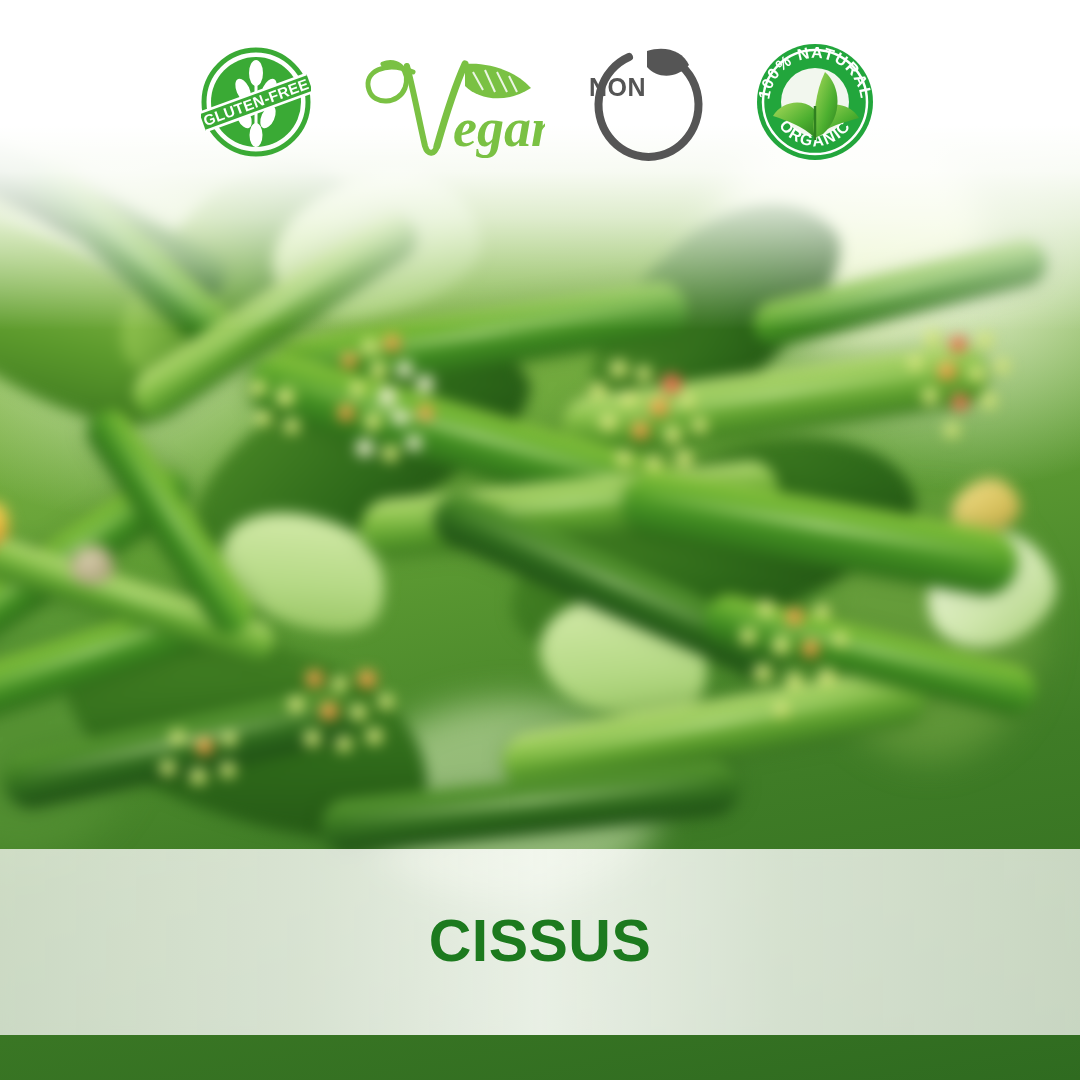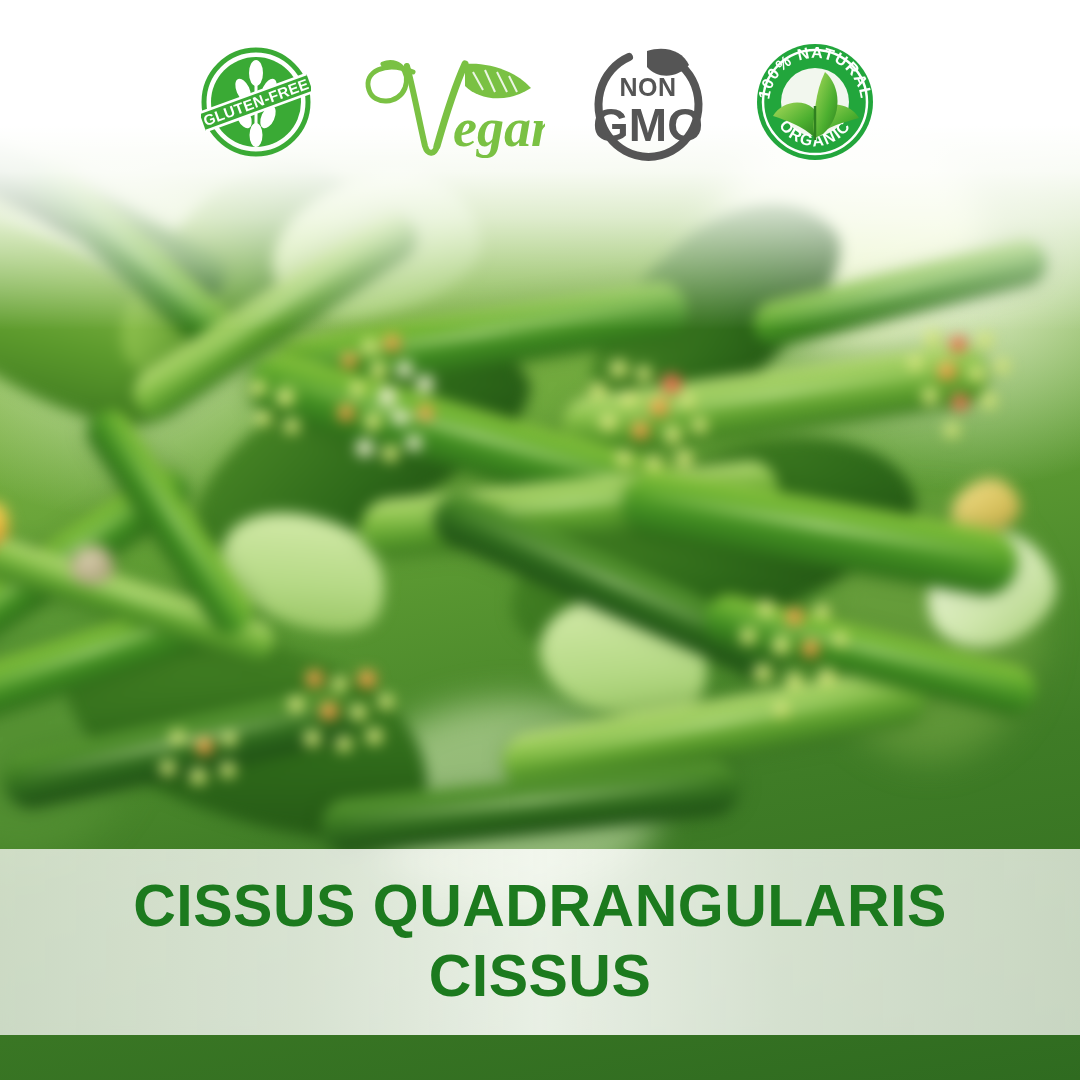--- a/index.html
+++ b/index.html
@@ -104,21 +104,21 @@
   
   .badge-gf{ position:relative; width:110px; height:110px; }
 
   
   .badge-vegan{ position:relative; width:190px; height:120px; }
 
   
   .badge-gmo{ position:relative; width:118px; height:122px; }
   .gmo-text{
     position:absolute; left:0; right:0; top:34px;
-    text-align:center; color:#555555; line-height:1;
+    text-align:left; color:#555555; line-height:1;
     font-family:"Liberation Sans", sans-serif;
   }
   .gmo-non{ font-size:25px; font-weight:bold; letter-spacing:.5px; }
   .gmo-gmo{ font-size:46px; font-weight:bold; letter-spacing:0px; margin-top:2px; }
 
   
   .badge-org{ position:relative; width:128px; height:120px; }
 
   
   .band{
@@ -336,21 +336,20 @@
       </svg>
     </div>
 
     <div class="badge-gmo">
       <svg viewBox="0 0 118 122" width="118" height="122">
         <path d="M79 16 A50 52 0 1 1 40 16" fill="none" stroke="#555555" stroke-width="8" stroke-linecap="round"></path>
         <path d="M58 10 C76 4 94 10 100 24 C88 38 68 38 58 26 Z" fill="#555555"></path>
       </svg>
       <div class="gmo-text">
         <div class="gmo-non">NON</div>
-        <div class="gmo-gmo">GMO</div>
       </div>
     </div>
 
     <div class="badge-org">
       <svg viewBox="0 0 128 120" width="128" height="120">
         <defs>
           <path id="arcTop" d="M 18 62 A 46 46 0 0 1 110 62"></path>
           <path id="arcBot" d="M 22 62 A 42 42 0 0 0 106 62"></path>
           <linearGradient id="leafG" x1="0" y1="0" x2="1" y2="1">
             <stop offset="0%" stop-color="#a8d95a"></stop>
@@ -372,17 +371,16 @@
           <path d="M64 96 C76 84 94 80 108 76 C100 62 80 58 68 68 C60 76 62 88 64 96 Z" fill="url(#leafG)"></path>
           <path d="M64 96 C62 76 64 50 74 30 C90 44 92 74 72 92 Z" fill="url(#leafG)"></path>
           <path d="M64 98 L64 64" stroke="#2f8020" stroke-width="2.5" fill="none"></path>
         </g>
       </svg>
     </div>
 
   </div>
 
   <div class="band">
-    <div class="title-line">CISSUS QUADRANGULARIS</div>
     <div class="title-line">CISSUS</div>
   </div>
 
 </div>
 
 </body></html>

